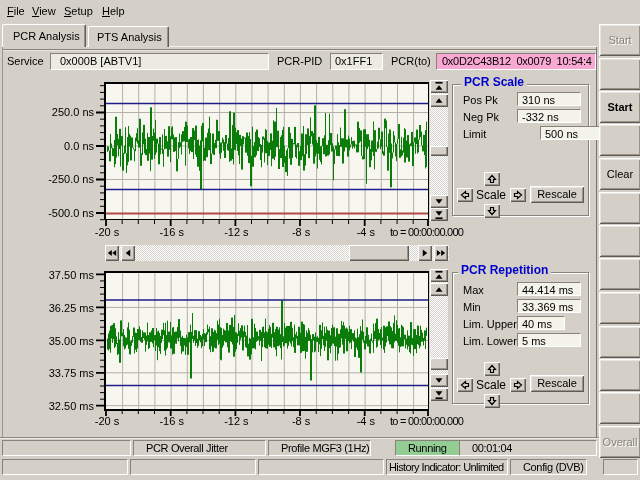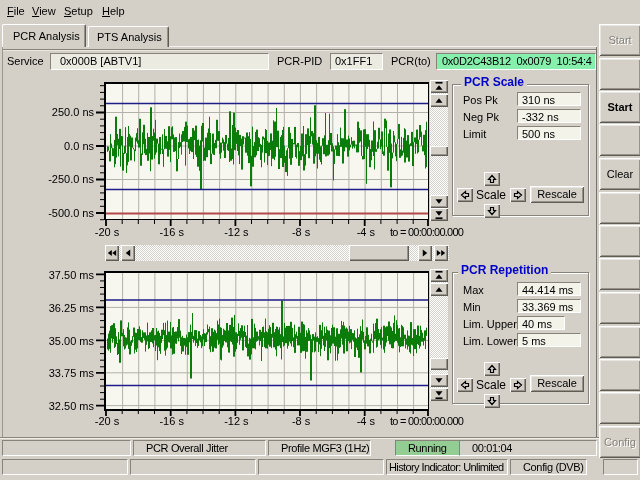--- a/index.html
+++ b/index.html
@@ -32,21 +32,21 @@
 <div class="abs" style="left:2px;top:24px;width:84px;height:23px;background:#d4d0c8;border-top:1px solid #fff;border-left:1px solid #fff;border-right:1px solid #5f5c56;border-top-left-radius:2px;border-top-right-radius:2px;box-shadow:inset -1px 0 0 #97938b"></div>
 <div class="abs" style="left:13px;top:30px">PCR Analysis</div>
 <div class="abs" style="left:88px;top:26px;width:81px;height:21px;background:#d4d0c8;border-top:1px solid #fff;border-left:1px solid #fff;border-right:1px solid #5f5c56;border-top-left-radius:2px;border-top-right-radius:2px;box-shadow:inset -1px 0 0 #97938b"></div>
 <div class="abs" style="left:97px;top:31px">PTS Analysis</div>
 
 <div class="lbl" style="left:7px;top:55px">Service</div>
 <div class="fld" style="left:50px;top:53px;width:219px;height:17px;background:#ecebe2;padding-left:9px">0x000B [ABTV1]</div>
 <div class="lbl" style="left:277px;top:55px">PCR-PID</div>
 <div class="fld" style="left:330px;top:53px;width:53px;height:17px;background:#ecebe2">0x1FF1</div>
 <div class="lbl" style="left:391px;top:55px">PCR(to)</div>
-<div class="fld" style="left:436px;top:53px;width:160px;height:17px;background:#86efac;padding-left:5px;letter-spacing:-0.25px">0x0D2C43B12&nbsp; 0x0079&nbsp; 10:54:4</div>
+<div class="fld" style="left:436px;top:53px;width:160px;height:17px;background:#f9a8d4;padding-left:5px;letter-spacing:-0.25px">0x0D2C43B12&nbsp; 0x0079&nbsp; 10:54:4</div>
 
 <svg width="640" height="480" viewBox="0 0 640 480">
 
 <rect x="104" y="82" width="325" height="138" fill="#000"></rect>
 <rect x="106" y="84" width="322" height="135" fill="#f7f6ef"></rect>
 <path d="M122.6 84V219M138.7 84V219M154.9 84V219M171.1 84V219M187.3 84V219M203.4 84V219M219.6 84V219M235.8 84V219M251.9 84V219M268.1 84V219M284.3 84V219M300.4 84V219M316.6 84V219M332.8 84V219M348.9 84V219M365.1 84V219M381.3 84V219M397.5 84V219M413.6 84V219" stroke="#b3b0a7" stroke-width="1" fill="none"></path>
     <path d="M106 112.5H428M106 146.0H428M106 179.5H428" stroke="#b3b0a7" stroke-width="1" fill="none"></path>
 <path d="M107.5 146.3V151.9M108.5 146.7V150.6M109.5 150.6V161.4M110.5 134.1V161.4M111.5 143.5V148.2M112.5 147.6V156.1M113.5 148.3V156.1M114.5 140.0V167.3M115.5 116.7V164.1M116.5 116.7V157.6M117.5 134.0V145.3M118.5 138.8V156.4M119.5 128.9V149.0M120.5 128.9V166.6M121.5 136.0V145.5M122.5 136.2V170.6M123.5 152.9V170.6M124.5 145.9V153.9M125.5 127.2V153.2M126.5 153.2V173.0M127.5 137.0V165.4M128.5 126.0V161.9M129.5 133.9V146.5M130.5 135.7V160.4M131.5 137.5V160.4M132.5 137.5V147.7M133.5 147.7V149.4M134.5 149.4V161.4M135.5 137.6V151.2M136.5 133.1V141.5M137.5 128.2V143.6M138.5 140.3V147.6M139.5 118.8V147.6M140.5 118.8V165.8M141.5 153.4V165.8M142.5 132.4V155.0M143.5 124.8V144.3M144.5 124.8V153.3M145.5 138.7V155.1M146.5 148.8V155.1M147.5 132.9V160.8M148.5 137.0V160.8M149.5 137.0V153.5M150.5 107.3V171.2M151.5 107.3V159.6M152.5 136.0V159.6M153.5 128.7V140.7M154.5 132.6V158.7M155.5 119.9V154.8M156.5 138.6V152.5M157.5 138.6V143.6M158.5 143.6V164.3M159.5 137.0V164.3M160.5 137.0V154.3M161.5 148.6V149.6M162.5 134.3V154.0M163.5 149.3V166.8M164.5 129.0V149.3M165.5 135.9V148.7M166.5 135.9V148.8M167.5 141.3V156.6M168.5 126.2V156.6M169.5 126.2V149.8M170.5 136.3V162.2M171.5 127.4V139.3M172.5 126.3V139.3M173.5 134.4V151.9M174.5 137.5V151.9M175.5 137.1V151.0M176.5 137.1V171.3M177.5 159.0V171.3M178.5 142.1V159.0M179.5 133.5V148.2M180.5 142.2V146.8M181.5 134.4V154.6M182.5 131.1V142.1M183.5 131.1V141.4M184.5 126.9V141.4M185.5 121.7V165.6M186.5 121.7V142.0M187.5 125.6V142.0M188.5 139.4V148.4M189.5 138.8V154.0M190.5 137.0V150.9M191.5 137.0V152.1M192.5 128.1V152.1M193.5 128.1V159.0M194.5 130.5V140.1M195.5 125.6V154.7M196.5 125.6V157.0M197.5 140.0V166.7M198.5 139.5V166.7M199.5 145.7V170.8M200.5 140.3V189.3M201.5 125.8V189.3M202.5 123.0V141.5M203.5 123.0V161.0M204.5 147.6V160.5M205.5 137.6V160.8M206.5 137.6V157.2M207.5 132.8V157.2M208.5 128.5V150.2M209.5 116.7V150.2M210.5 133.0V164.1M211.5 153.7V164.1M212.5 133.6V153.7M213.5 133.6V154.7M214.5 143.0V155.1M215.5 139.8V148.3M216.5 119.8V148.3M217.5 119.8V140.8M218.5 131.1V140.9M219.5 131.1V153.9M220.5 142.6V158.7M221.5 142.6V152.7M222.5 137.6V143.4M223.5 139.4V150.7M224.5 142.1V158.0M225.5 135.0V158.0M226.5 135.0V143.6M227.5 143.6V150.2M228.5 138.0V150.9M229.5 111.3V162.0M230.5 111.3V160.7M231.5 148.4V160.7M232.5 125.0V159.1M233.5 112.7V164.5M234.5 112.7V150.2M235.5 127.7V150.2M236.5 132.2V143.9M237.5 130.0V151.0M238.5 130.0V155.4M239.5 134.9V164.1M240.5 134.9V146.0M241.5 138.6V169.6M242.5 136.2V169.6M243.5 136.2V144.4M244.5 137.6V138.6M245.5 137.6V152.7M246.5 132.5V152.7M247.5 132.5V155.7M248.5 136.2V163.1M249.5 132.2V163.1M250.5 139.0V186.3M251.5 155.8V186.3M252.5 126.7V166.7M253.5 146.0V166.7M254.5 142.1V157.3M255.5 131.9V157.3M256.5 129.6V155.3M257.5 129.6V151.0M258.5 137.1V151.0M259.5 138.2V147.1M260.5 143.9V160.0M261.5 145.0V167.3M262.5 136.5V152.6M263.5 136.5V139.5M264.5 137.8V162.5M265.5 129.0V153.2M266.5 130.0V153.2M267.5 140.9V165.1M268.5 142.5V156.2M269.5 142.5V155.8M270.5 133.4V150.0M271.5 133.4V166.2M272.5 140.7V158.7M273.5 120.3V158.7M274.5 121.6V160.2M275.5 121.6V156.8M276.5 107.9V147.1M277.5 130.7V147.2M278.5 130.7V169.0M279.5 149.2V169.0M280.5 137.0V158.1M281.5 135.2V158.1M282.5 130.0V167.0M283.5 126.9V167.0M284.5 145.6V162.8M285.5 155.9V172.1M286.5 150.3V172.1M287.5 148.2V175.9M288.5 127.1V148.2M289.5 127.1V158.6M290.5 132.9V164.8M291.5 138.9V164.8M292.5 138.9V157.9M293.5 143.0V144.4M294.5 126.9V144.4M295.5 126.9V157.0M296.5 144.6V158.6M297.5 143.0V147.3M298.5 143.0V165.8M299.5 151.2V165.8M300.5 145.9V160.1M301.5 133.5V160.1M302.5 133.5V156.3M303.5 126.0V170.5M304.5 154.2V170.5M305.5 134.2V165.6M306.5 134.2V154.0M307.5 128.4V145.0M308.5 128.4V158.2M309.5 135.9V158.2M310.5 117.3V143.8M311.5 131.1V136.4M312.5 131.1V144.6M313.5 133.2V163.7M314.5 105.3V163.7M315.5 105.3V156.4M316.5 140.2V153.6M317.5 142.8V168.5M318.5 136.9V153.8M319.5 136.9V159.7M320.5 146.4V162.0M321.5 145.8V164.5M322.5 138.2V145.8M323.5 138.2V154.2M324.5 135.3V154.2M325.5 113.0V156.4M326.5 144.8V156.4M327.5 144.8V155.6M328.5 140.2V155.6M329.5 113.7V154.4M330.5 133.0V145.0M331.5 133.0V151.5M332.5 143.2V151.5M333.5 146.4V180.4M334.5 149.3V163.9M335.5 145.6V149.6M336.5 145.6V155.9M337.5 134.1V155.9M338.5 142.3V156.1M339.5 145.2V156.1M340.5 127.6V146.8M341.5 138.2V146.8M342.5 138.2V163.5M343.5 138.3V163.5M344.5 109.2V151.4M345.5 109.2V147.4M346.5 139.5V147.5M347.5 139.5V156.6M348.5 135.6V156.6M349.5 138.6V150.4M350.5 144.6V147.4M351.5 137.1V144.6M352.5 141.1V148.7M353.5 140.7V146.6M354.5 140.7V148.4M355.5 144.5V145.6M356.5 144.5V152.4M357.5 121.7V152.4M358.5 121.7V152.3M359.5 127.9V142.7M360.5 130.4V141.5M361.5 130.4V155.9M362.5 155.9V159.4M363.5 129.5V159.4M364.5 129.2V159.0M365.5 129.2V146.7M366.5 134.2V183.8M367.5 134.2V149.1M368.5 134.2V146.7M369.5 139.8V167.2M370.5 148.9V167.2M371.5 140.5V160.3M372.5 140.5V151.8M373.5 121.5V156.0M374.5 130.2V169.5M375.5 130.2V151.8M376.5 149.1V151.8M377.5 141.8V149.1M378.5 127.8V148.4M379.5 127.8V139.4M380.5 139.4V149.2M381.5 131.5V146.7M382.5 131.5V154.0M383.5 151.3V155.7M384.5 118.7V155.7M385.5 118.7V128.3M386.5 120.5V146.9M387.5 146.9V170.7M388.5 133.6V170.7M389.5 129.5V152.8M390.5 129.5V187.3M391.5 143.5V187.3M392.5 152.6V158.4M393.5 131.0V152.6M394.5 135.4V142.3M395.5 142.3V156.4M396.5 143.9V161.2M397.5 139.0V143.9M398.5 124.0V139.0M399.5 124.0V157.8M400.5 149.3V157.8M401.5 136.8V156.3M402.5 150.6V155.4M403.5 137.8V152.7M404.5 128.2V162.5M405.5 129.3V162.5M406.5 140.6V157.5M407.5 135.1V157.5M408.5 135.1V161.6M409.5 144.3V161.6M410.5 143.2V145.9M411.5 131.9V145.9M412.5 131.9V166.0M413.5 142.2V166.0M414.5 137.5V142.2M415.5 137.4V153.8M416.5 129.6V144.1M417.5 129.6V153.5M418.5 139.6V152.3M419.5 125.0V139.6M420.5 125.0V137.0M421.5 131.6V145.5M422.5 145.5V151.4M423.5 134.8V151.4M424.5 134.8V155.2M425.5 130.1V168.5M426.5 121.7V167.0" stroke="#0a7c0a" stroke-width="1" fill="none"></path>
 <path d="M106 103.5H428 M106 189.5H428" stroke="#1e1e88" stroke-width="1.6" fill="none"></path>
 <path d="M106 213.5H428" stroke="#b24848" stroke-width="2" fill="none"></path>
@@ -159,21 +159,21 @@
     </svg>
   </div>
 
 <div class="gb" style="left:452px;top:84px;width:137px;height:132px"></div>
 <div class="gbt" style="left:461px;top:75px">PCR Scale</div>
 <div class="lbl" style="left:463px;top:94px">Pos Pk</div>
 <div class="fld" style="left:517px;top:92px;width:64px;height:14px">310 ns</div>
 <div class="lbl" style="left:463px;top:111px">Neg Pk</div>
 <div class="fld" style="left:517px;top:109px;width:64px;height:14px">-332 ns</div>
 <div class="lbl" style="left:463px;top:128px">Limit</div>
-<div class="fld" style="left:517px;top:126px;width:64px;height:14px">500 ns</div>
+<div class="fld" style="left:540px;top:126px;width:64px;height:14px">500 ns</div>
 <div class="sbt" style="left:484px;top:172px;width:16px;height:14px">
     <svg width="16" height="14">
       <path d="M8 3.5 L11.5 7.5 H9.5 V10.5 H6.5 V7.5 H4.5 Z" fill="none" stroke="#000" stroke-width="1.2"></path>
     </svg>
   </div>
 <div class="sbt" style="left:457px;top:188px;width:16px;height:14px">
     <svg width="16" height="14">
       <path d="M4.5 7 L8.5 3.5 V5.5 H11.5 V8.5 H8.5 V10.5 Z" fill="none" stroke="#000" stroke-width="1.2"></path>
     </svg>
   </div>
@@ -228,21 +228,21 @@
 <div class="btn" style="left:599px;top:91px;width:42px;height:32px;line-height:32px;font-weight:bold;">Start</div>
 <div class="btn" style="left:599px;top:124px;width:42px;height:32px;line-height:32px;"></div>
 <div class="btn" style="left:599px;top:158px;width:42px;height:32px;line-height:32px;">Clear</div>
 <div class="btn" style="left:599px;top:192px;width:42px;height:32px;line-height:32px;"></div>
 <div class="btn" style="left:599px;top:225px;width:42px;height:32px;line-height:32px;"></div>
 <div class="btn" style="left:599px;top:258px;width:42px;height:32px;line-height:32px;"></div>
 <div class="btn" style="left:599px;top:292px;width:42px;height:32px;line-height:32px;"></div>
 <div class="btn" style="left:599px;top:326px;width:42px;height:32px;line-height:32px;"></div>
 <div class="btn" style="left:599px;top:359px;width:42px;height:32px;line-height:32px;"></div>
 <div class="btn" style="left:599px;top:392px;width:42px;height:32px;line-height:32px;"></div>
-<div class="btn" style="left:599px;top:426px;width:42px;height:32px;line-height:32px;color:#87837b;text-shadow:1px 1px 0 #fff;">Config</div>
+<div class="btn" style="left:599px;top:426px;width:42px;height:32px;line-height:32px;color:#87837b;text-shadow:1px 1px 0 #fff;">Overall</div>
 
 <div class="abs" style="left:0;top:437px;width:640px;height:43px;background:#d4d0c8"></div>
 <div class="abs" style="left:0;top:437px;width:640px;height:1px;background:#8c8880"></div>
 <div class="abs" style="left:0;top:438px;width:640px;height:1px;background:#eeede7"></div>
 <div class="cell" style="left:2px;top:440px;width:129px"></div>
 <div class="cell" style="left:133px;top:440px;width:133px">PCR Overall Jitter</div>
 <div class="cell" style="left:268px;top:440px;width:103px">Profile MGF3 (1Hz)</div>
 <div class="cell" style="left:395px;top:440px;width:72px;background:#94cd94">Running</div>
 <div class="cell" style="left:459px;top:440px;width:138px">00:01:04</div>
 <div class="cell" style="left:2px;top:459px;width:126px"></div>

